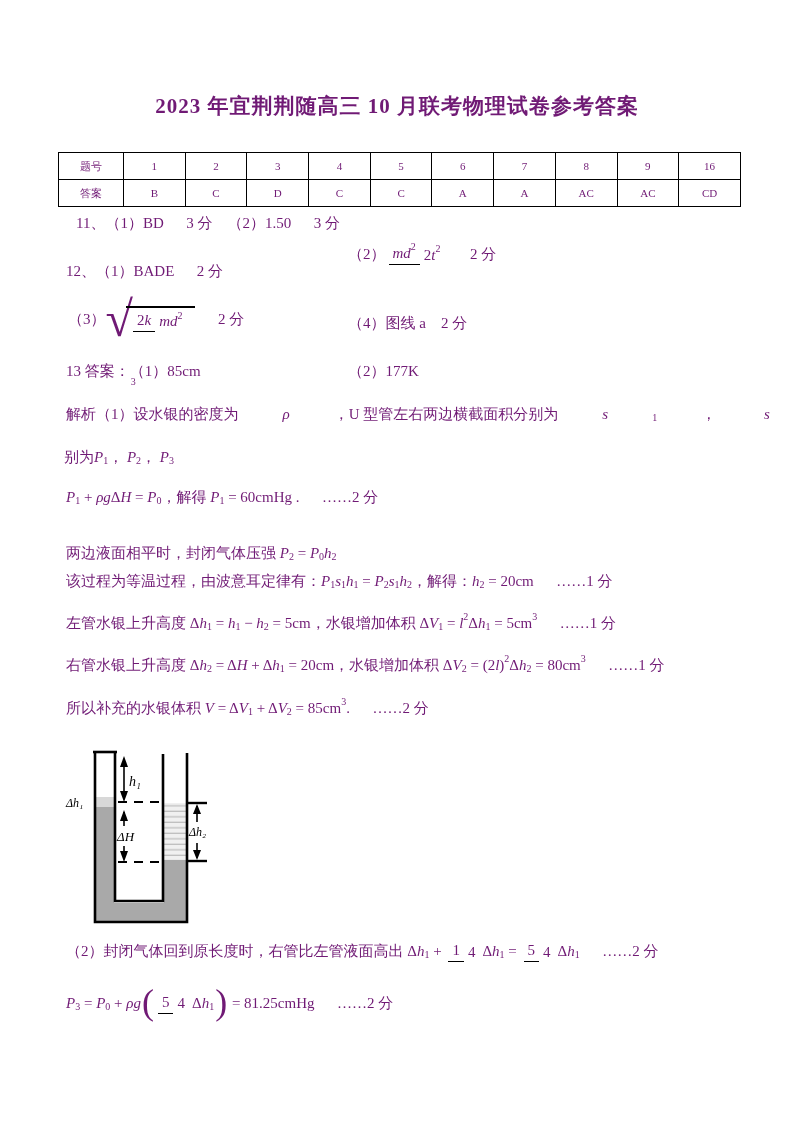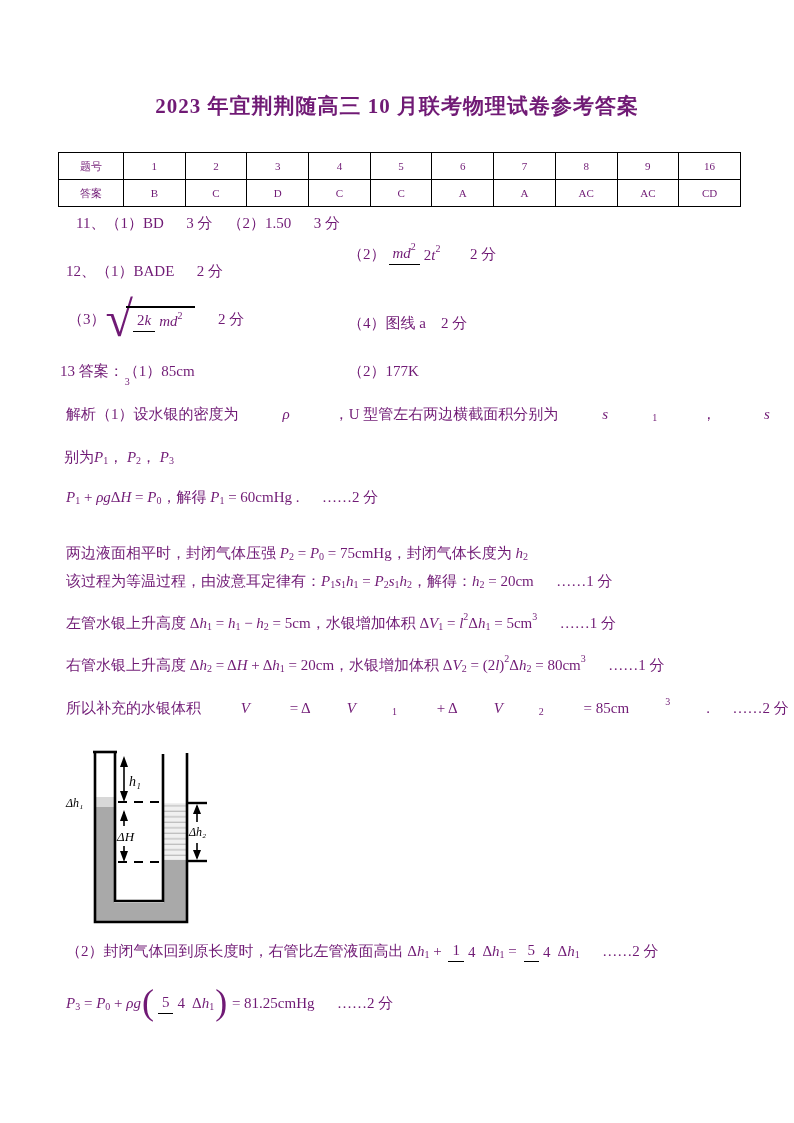--- a/index.html
+++ b/index.html
@@ -73,30 +73,30 @@
       <td>CD</td>
     </tr>
   </tbody>
     </table>
 
   <div class="line" style="left:76px;top:213px;"><span>11、（1）BD      3 分    （2）1.50      3 分</span></div>
   <div class="line" style="left:66px;top:261px;"><span>12、（1）BADE      2 分</span></div>
   <div class="line" style="left:348px;top:243px;"><span>（2）</span><span class="frac"><span class="fn"><span class="it">md</span><span class="sp">2</span></span><span class="fd"><span>2</span><span class="it">t</span><span class="sp">2</span></span></span><span>      2 分</span></div>
   <div class="line" style="left:68px;top:296px;"><span>（3）</span><span class="sqrt"><span class="rad">√</span><span class="radbody"><span class="frac"><span class="fn"><span>2</span><span class="it">k</span></span><span class="fd"><span class="it">md</span><span class="sp">2</span></span></span></span></span><span>      2 分</span></div>
   <div class="line" style="left:348px;top:313px;"><span>（4）图线 a    2 分</span></div>
-  <div class="line" style="left:60px;top:361px;flex-direction:column;"><span>13 答案：（1）85cm</span><span class="sp">3</span></div>
+  <div class="line" style="left:66px;top:361px;flex-direction:column;"><span>13 答案：（1）85cm</span><span class="sp">3</span></div>
   <div class="line" style="left:348px;top:361px;"><span>（2）177K</span></div>
   <div class="line" style="left:66px;top:404px;gap:44px;"><span>解析（1）设水银的密度为</span><span class="it">ρ</span><span>，U 型管左右两边横截面积分别为</span><span class="it">s</span><span class="sb">1</span><span>， </span><span class="it">s</span><span class="sb">2</span><span>，封闭气体依次在三种状态下的压强分</span></div>
   <div class="line" style="left:64px;top:447px;"><span>别为</span><span class="it">P</span><span class="sb">1</span><span>， </span><span class="it">P</span><span class="sb">2</span><span>， </span><span class="it">P</span><span class="sb">3</span></div>
   <div class="line" style="left:66px;top:487px;"><span class="it">P</span><span class="sb">1</span><span> + </span><span class="it">ρg</span><span>Δ</span><span class="it">H</span><span> = </span><span class="it">P</span><span class="sb">0</span><span>，解得 </span><span class="it">P</span><span class="sb">1</span><span> = 60cmHg .      ……2 分</span></div>
-  <div class="line" style="left:66px;top:529px;margin-top:14px;"><span>两边液面相平时，封闭气体压强 </span><span class="it">P</span><span class="sb">2</span><span> = </span><span class="it">P</span><span class="sb">0</span><span> = 75cmHg，封闭气体长度为 </span><span class="it">h</span><span class="sb">2</span></div>
+  <div class="line" style="left:66px;top:529px;margin-top:14px;"><span>两边液面相平时，封闭气体压强 </span><span class="it">P</span><span class="sb">2</span><span> = </span><span class="it">P</span><span class="sb">0</span><span class="it">h</span><span class="sb">2</span></div>
   <div class="line" style="left:66px;top:571px;"><span>该过程为等温过程，由波意耳定律有：</span><span class="it">P</span><span class="sb">1</span><span class="it">s</span><span class="sb">1</span><span class="it">h</span><span class="sb">1</span><span> = </span><span class="it">P</span><span class="sb">2</span><span class="it">s</span><span class="sb">1</span><span class="it">h</span><span class="sb">2</span><span>，解得：</span><span class="it">h</span><span class="sb">2</span><span> = 20cm      ……1 分</span></div>
   <div class="line" style="left:66px;top:613px;"><span>左管水银上升高度 Δ</span><span class="it">h</span><span class="sb">1</span><span> = </span><span class="it">h</span><span class="sb">1</span><span> − </span><span class="it">h</span><span class="sb">2</span><span> = 5cm，水银增加体积 Δ</span><span class="it">V</span><span class="sb">1</span><span> = </span><span class="it">l</span><span class="sp">2</span><span>Δ</span><span class="it">h</span><span class="sb">1</span><span> = 5cm</span><span class="sp">3</span><span>      ……1 分</span></div>
   <div class="line" style="left:66px;top:655px;"><span>右管水银上升高度 Δ</span><span class="it">h</span><span class="sb">2</span><span> = Δ</span><span class="it">H</span><span> + Δ</span><span class="it">h</span><span class="sb">1</span><span> = 20cm，水银增加体积 Δ</span><span class="it">V</span><span class="sb">2</span><span> = (2</span><span class="it">l</span><span>)</span><span class="sp">2</span><span>Δ</span><span class="it">h</span><span class="sb">2</span><span> = 80cm</span><span class="sp">3</span><span>      ……1 分</span></div>
-  <div class="line" style="left:66px;top:698px;gap:36px;"><span>所以补充的水银体积 </span><span class="it">V</span><span> = Δ</span><span class="it">V</span><span class="sb">1</span><span> + Δ</span><span class="it">V</span><span class="sb">2</span><span> = 85cm</span><span class="sp">3</span><span>.      ……2 分</span></div>
+  <div class="line" style="left:66px;top:698px;"><span>所以补充的水银体积 </span><span class="it">V</span><span> = Δ</span><span class="it">V</span><span class="sb">1</span><span> + Δ</span><span class="it">V</span><span class="sb">2</span><span> = 85cm</span><span class="sp">3</span><span>.      ……2 分</span></div>
   <div class="line" style="left:66px;top:940px;"><span>（2）封闭气体回到原长度时，右管比左管液面高出 Δ</span><span class="it">h</span><span class="sb">1</span><span> + </span><span class="frac"><span class="fn"><span>1</span></span><span class="fd"><span>4</span></span></span><span>Δ</span><span class="it">h</span><span class="sb">1</span><span> = </span><span class="frac"><span class="fn"><span>5</span></span><span class="fd"><span>4</span></span></span><span>Δ</span><span class="it">h</span><span class="sb">1</span><span>      ……2 分</span></div>
   <div class="line" style="left:66px;top:985px;"><span class="it">P</span><span class="sb">3</span><span> = </span><span class="it">P</span><span class="sb">0</span><span> + </span><span class="it">ρg</span><span class="bigp">(</span><span class="frac"><span class="fn"><span>5</span></span><span class="fd"><span>4</span></span></span><span>Δ</span><span class="it">h</span><span class="sb">1</span><span class="bigp">)</span><span> = 81.25cmHg      ……2 分</span></div>
 
   <svg class="diagram" width="150" height="184" viewBox="0 0 150 184" xmlns="http://www.w3.org/2000/svg">
     <defs>
       <pattern id="stripes" width="6" height="5.5" patternUnits="userSpaceOnUse">
         <rect width="6" height="5.5" fill="#f0f0f0"></rect>
         <line x1="0" y1="5" x2="6" y2="5" stroke="#bfbfbf" stroke-width="1.6"></line>
       </pattern>
     </defs>

